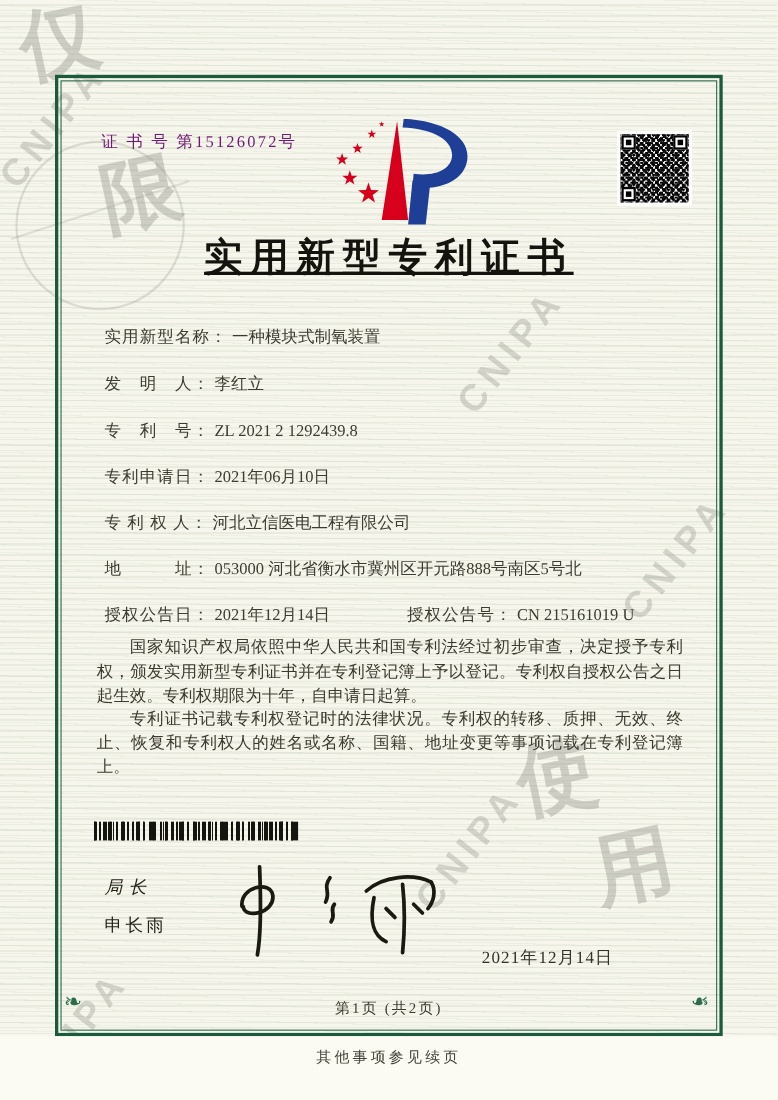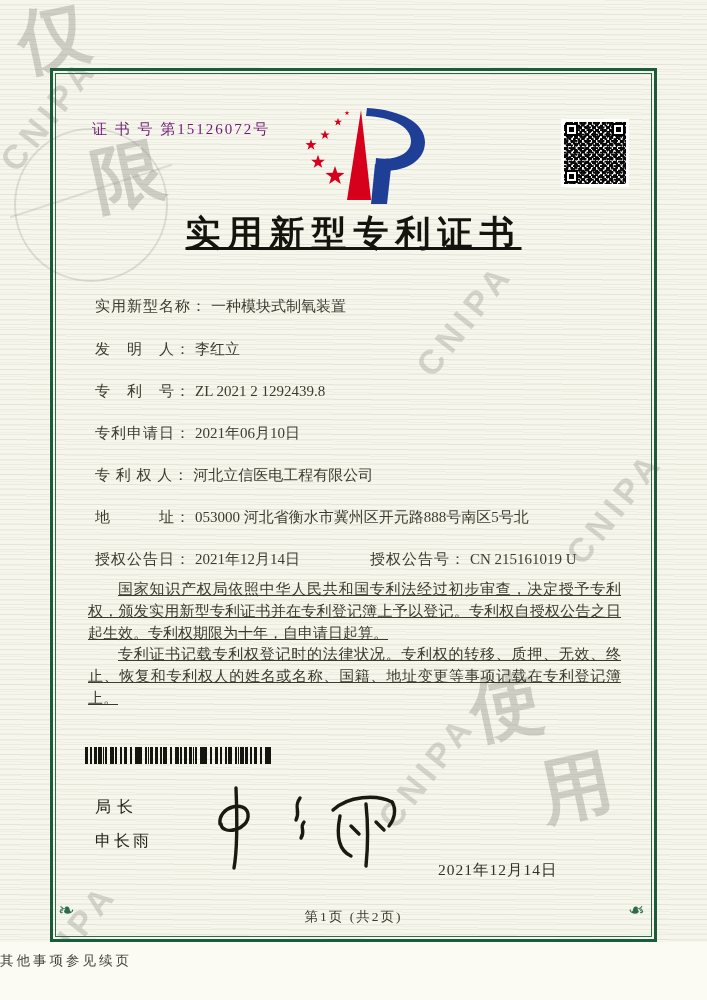--- a/index.html
+++ b/index.html
@@ -46,36 +46,36 @@
 
   .title{position:absolute;left:0;width:707px;top:210px;text-align:center;
     font-size:35px;font-weight:bold;letter-spacing:7px;color:#14130e;text-decoration:underline;}
 
   .row{position:absolute;left:95px;width:540px;font-size:15px;color:#3c3b30;white-space:nowrap;}
   .row .lbl{letter-spacing:1px;}
   .row .val{margin-left:4px;}
   .g2{position:absolute;left:275px;top:0;}
 
   .paras{position:absolute;left:88px;top:579px;width:533px;font-size:15px;line-height:21.8px;
-    color:#3b3a2e;text-align:justify;text-decoration:underline;}
+    color:#3b3a2e;text-align:justify;}
   .paras p{margin:0;text-indent:2em;}
 
   .barcode{position:absolute;left:85px;top:747px;width:186px;height:17px;
     background:
       repeating-linear-gradient(90deg,#15150f 0 2px,transparent 2px 5px),
       repeating-linear-gradient(90deg,#15150f 0 1px,transparent 1px 9px),
       repeating-linear-gradient(90deg,#15150f 0 3px,transparent 3px 13px);}
 
-  .sig-title{position:absolute;left:95px;top:797px;font-size:16px;letter-spacing:6px;color:#23221a;}
+  .sig-title{position:absolute;left:95px;top:797px;font-size:16px;letter-spacing:6px;color:#23221a;font-style:italic;}
   .sig-name{position:absolute;left:95px;top:831px;font-size:16px;letter-spacing:3px;color:#23221a;}
   .signature{position:absolute;left:198px;top:778px;}
 
   .issue-date{position:absolute;left:438px;top:860px;font-size:15.5px;letter-spacing:1px;color:#33322a;}
   .page-no{position:absolute;left:0;width:707px;top:908px;text-align:center;font-size:13.5px;letter-spacing:2px;color:#3c3b30;}
-  .footnote{position:absolute;left:0;width:707px;top:952px;text-align:left;font-size:13.5px;letter-spacing:3px;color:#45443a;z-index:3;}
+  .footnote{position:absolute;left:0;width:707px;top:952px;text-align:center;font-size:13.5px;letter-spacing:3px;color:#45443a;z-index:3;}
 </style>
 </head>
 <body>
 
 <div class="wm wm-char" style="left:18px;top:-10px;transform:rotate(-12deg)">仅</div>
 <div class="wm wm-char" style="left:92px;top:128px;transform:rotate(-12deg)">限</div>
 <div class="wm wm-char" style="left:470px;top:658px;transform:rotate(-12deg)">使</div>
 <div class="wm wm-char" style="left:540px;top:740px;transform:rotate(-12deg)">用</div>
 <div class="wm wm-cnipa" style="left:-18px;top:95px;transform:rotate(-52deg)">CNIPA</div>
 <div class="wm wm-cnipa" style="left:398px;top:300px;transform:rotate(-52deg)">CNIPA</div>

